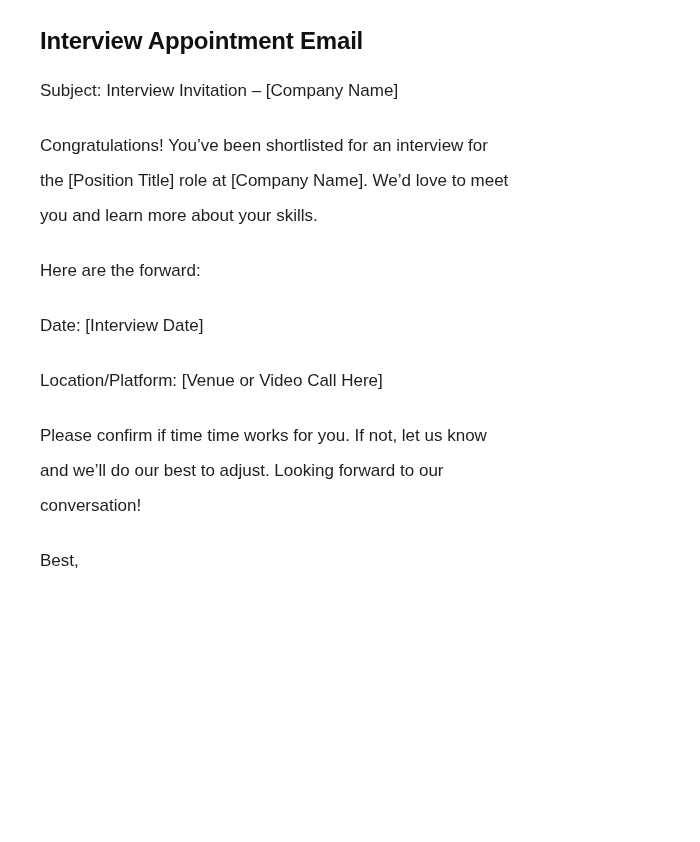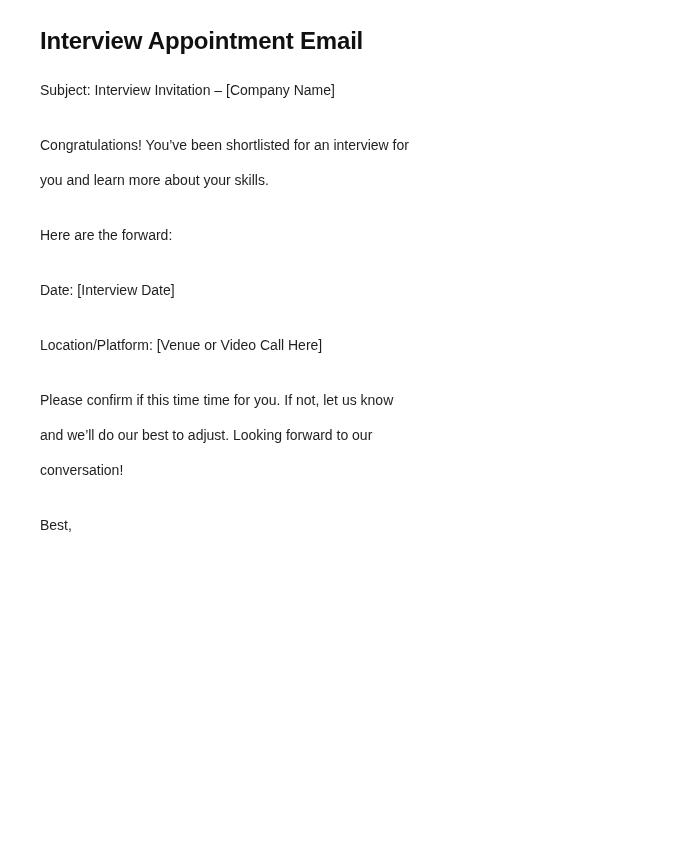--- a/index.html
+++ b/index.html
@@ -19,21 +19,21 @@
   }
   .title {
     font-size: 24px;
     line-height: 28px;
     font-weight: 700;
     color: #111111;
     margin: 0 0 18px 0;
     letter-spacing: -0.2px;
   }
   .para {
-    font-size: 14px;
+    font-size: 17px;
     line-height: 35px;
     font-weight: 400;
     margin: 0 0 20px 0;
     color: #1f1f1f;
   }
   .line {
     display: block;
   }
 </style>
 </head>
@@ -43,38 +43,39 @@
 
   <h1 class="title">Interview Appointment Email</h1>
 
   <p class="para">
     <span class="line">Subject: Interview Invitation – [Company Name]</span>
   </p>
 
 
   <p class="para">
     <span class="line">Congratulations! You’ve been shortlisted for an interview for</span>
+    <span class="line">the [Position Title] role at [Company Name]. We’d love to meet</span>
     <span class="line">you and learn more about your skills.</span>
   </p>
 
   <p class="para">
     <span class="line">Here are the forward:</span>
   </p>
 
   <p class="para">
     <span class="line">Date: [Interview Date]</span>
   </p>
 
 
   <p class="para">
     <span class="line">Location/Platform: [Venue or Video Call Here]</span>
   </p>
 
   <p class="para">
-    <span class="line">Please confirm if this time time for you. If not, let us know</span>
+    <span class="line">Please confirm if time time works for you. If not, let us know</span>
     <span class="line">and we’ll do our best to adjust. Looking forward to our</span>
     <span class="line">conversation!</span>
   </p>
 
   <p class="para">
     <span class="line">Best,</span>
   </p>
 
 
 

